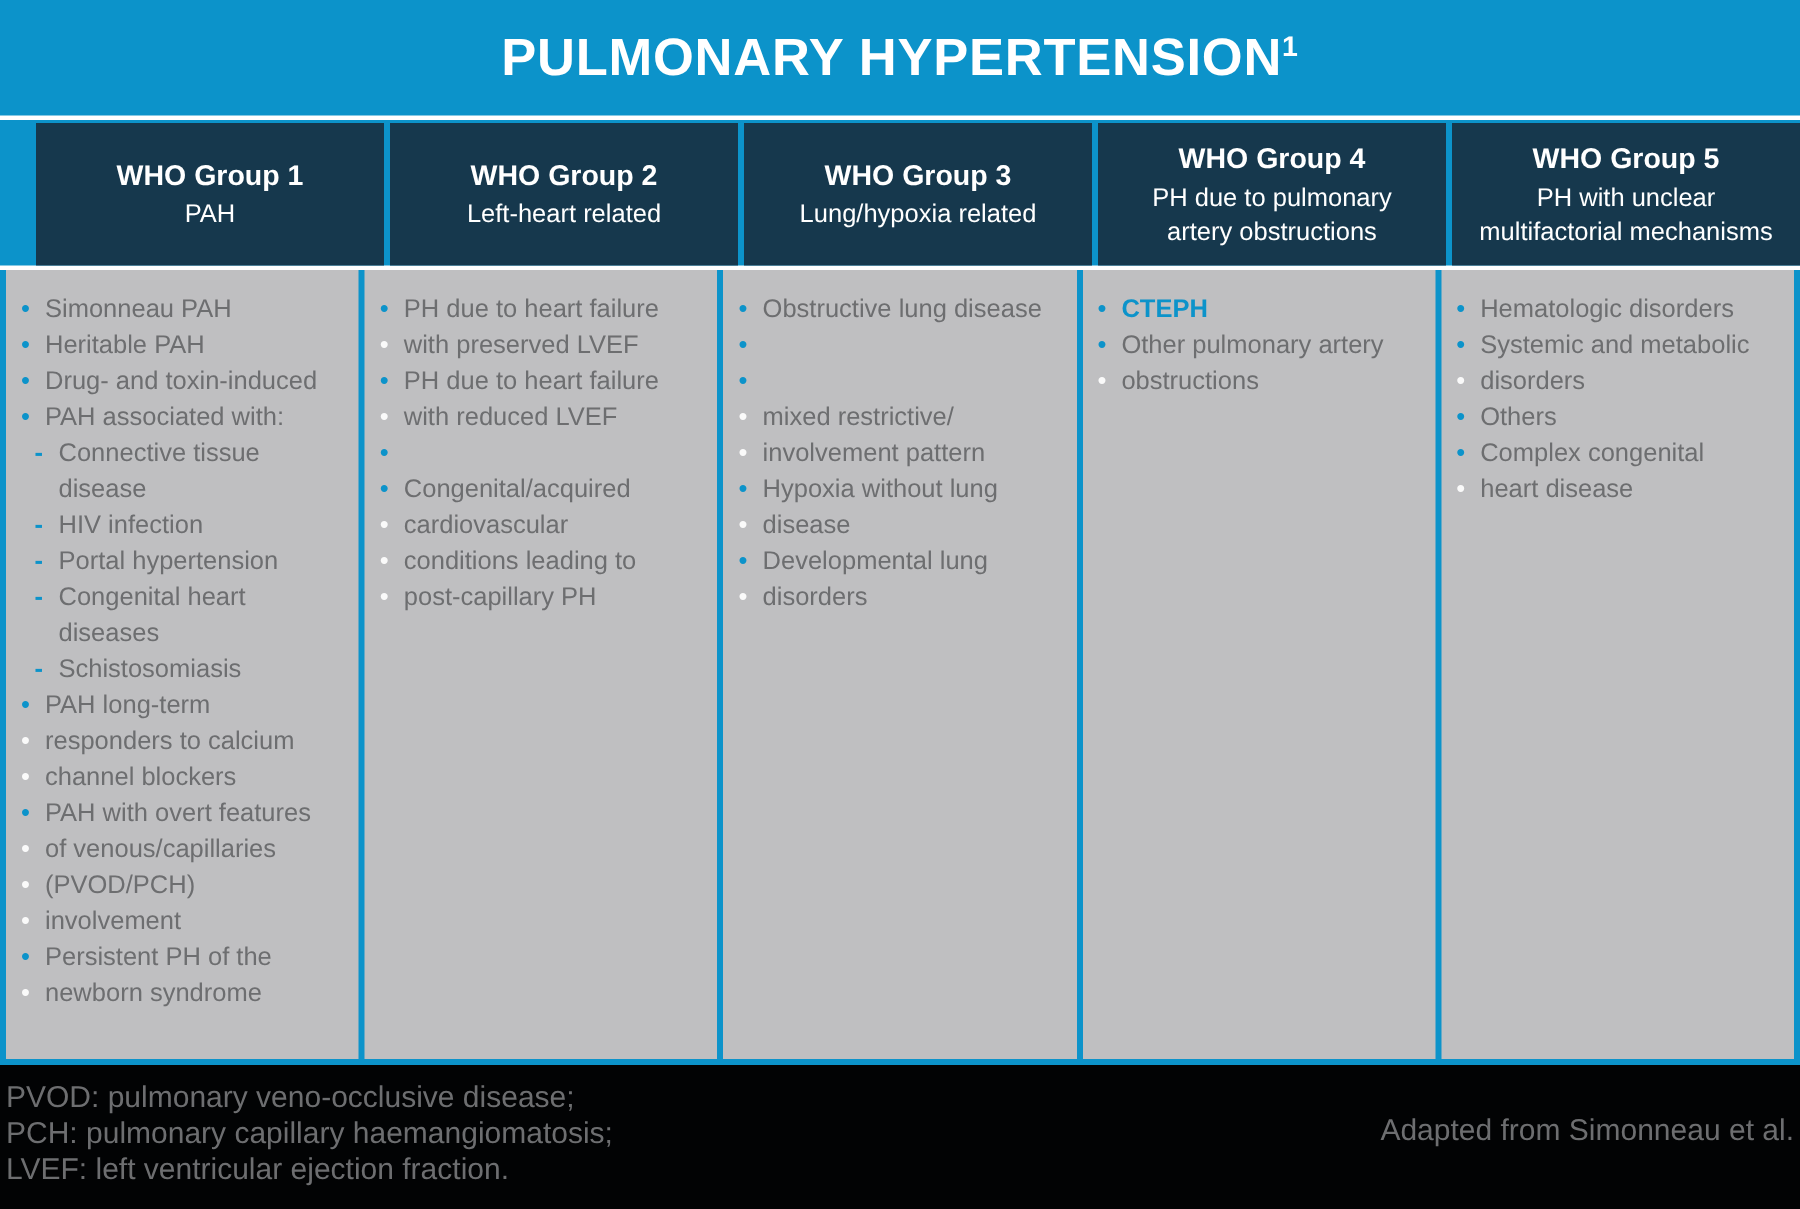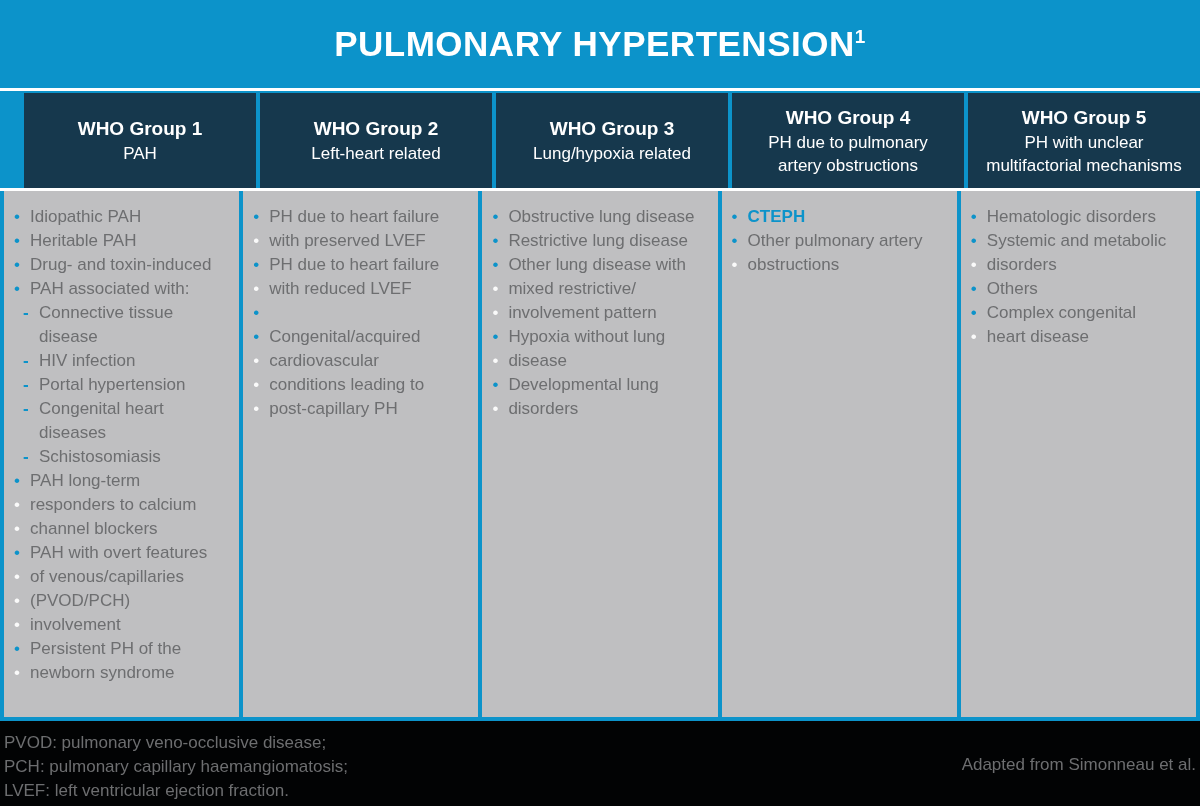--- a/index.html
+++ b/index.html
@@ -3,21 +3,21 @@
 <meta charset="utf-8">
 <style>
   html, body { margin: 0; padding: 0; background: #ffffff; }
   .page {
     width: 1200px; height: 806px; overflow: hidden; background: #ffffff;
     font-family: "Liberation Sans", sans-serif;
     -webkit-font-smoothing: antialiased;
   }
   
   .titlebar {
-    height: 88px; background: #0c93ca;
+    height: 77px; background: #0c93ca;
     display: flex; align-items: center; justify-content: center;
   }
   .titlebar h1 {
     margin: 0; color: #ffffff; font-size: 35px; font-weight: bold;
     letter-spacing: 0.5px;
   }
   .titlebar sup { font-size: 19px; vertical-align: super; }
   
   .headers {
     margin-top: 3px; height: 95px;
@@ -42,21 +42,21 @@
   .marker { flex: none; width: 16px; color: #0c93ca; }
   .marker.bullet-faint { color: #fafafa; }
   .marker.dash { font-weight: bold; }
   .item.sub .marker { margin-left: 9px; }
   .text.highlight { color: #0c93ca; font-weight: bold; }
   
   .footer {
     height: 96px; background: #020304; box-sizing: border-box;
     padding: 10px 4px 0 4px;
     display: flex; justify-content: space-between; align-items: flex-start;
-    color: #6d6e70; font-size: 17px; line-height: 24px;
+    color: #6d6e70; font-size: 20px; line-height: 24px;
   }
   .attribution { text-align: right; margin-top: 22px; }
 </style>
 </head>
 <body>
 
 <div class="page">
 
   <header class="titlebar">
     <h1><span>PULMONARY HYPERTENSION</span><sup>1</sup></h1>
@@ -84,21 +84,21 @@
         <div class="group-name">WHO Group 5</div>
         <div class="group-subtitle">PH with unclear
 multifactorial mechanisms</div>
       </div>
     </div>
 
   <div class="bodies" id="bodies">
       <div class="body-cell">
         <div class="item">
           <span class="marker bullet">•</span>
-          <span class="text">Idiopathic PAH</span>
+          <span class="text">Simonneau PAH</span>
         </div>
         <div class="item">
           <span class="marker bullet">•</span>
           <span class="text">Heritable PAH</span>
         </div>
         <div class="item">
           <span class="marker bullet">•</span>
           <span class="text">Drug- and toxin-induced</span>
         </div>
         <div class="item">
@@ -207,25 +207,23 @@
           <span class="text">post-capillary PH</span>
         </div>
       </div>
       <div class="body-cell">
         <div class="item">
           <span class="marker bullet">•</span>
           <span class="text">Obstructive lung disease</span>
         </div>
         <div class="item">
           <span class="marker bullet">•</span>
-          <span class="text">Restrictive lung disease</span>
-        </div>
-        <div class="item">
-          <span class="marker bullet">•</span>
-          <span class="text">Other lung disease with</span>
+        </div>
+        <div class="item">
+          <span class="marker bullet">•</span>
         </div>
         <div class="item">
           <span class="marker bullet-faint">•</span>
           <span class="text">mixed restrictive/</span>
         </div>
         <div class="item">
           <span class="marker bullet-faint">•</span>
           <span class="text">involvement pattern</span>
         </div>
         <div class="item">

